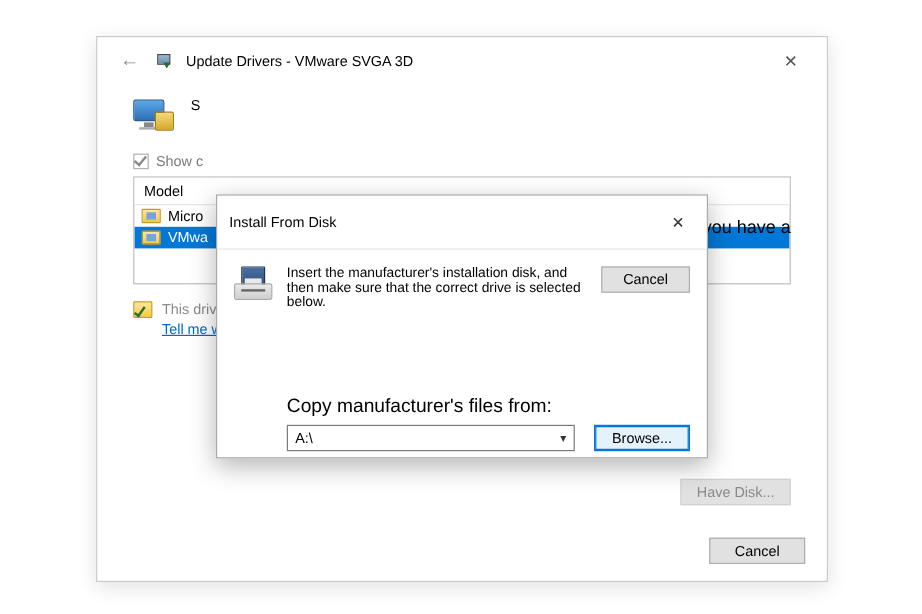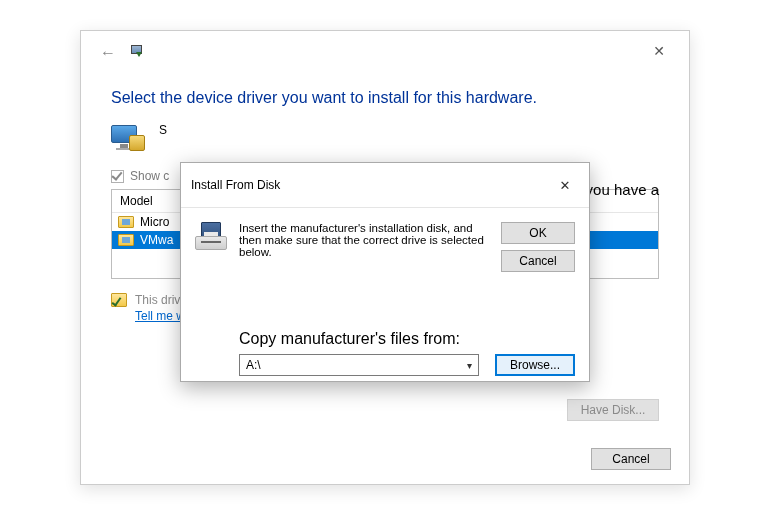--- a/index.html
+++ b/index.html
@@ -338,24 +338,24 @@
     height: 22px;
   }
 </style>
 </head>
 <body>
 
 <div class="parent-window">
   <div class="titlebar">
     <span class="back-arrow">←</span>
     <span class="title-icon"></span>
+    <span class="title-text">Update Drivers - VMware SVGA 3D</span>
     <span class="parent-close">✕</span>
   </div>
   <div class="parent-body">
-    <div class="heading">Select the device driver you want to install for this hardware.</div>
 
     <div class="instruction-row">
       <div class="device-icon">
         <div class="mon"></div>
           <div class="stand"></div>
           <div class="base"></div>
           <div class="chip"></div>
       </div>
       <span class="instruction-text">S</span>
       <span class="instruction-text hardware-trail" style="top:150px;">f you have a</span>
@@ -400,21 +400,20 @@
   <div class="dialog-body">
     <div class="dialog-row1">
       <div class="disk-icon">
         <div class="floppy"></div>
           <div class="label"></div>
           <div class="drive"></div>
           <div class="slot"></div>
       </div>
       <div class="dialog-msg">Insert the manufacturer's installation disk, and then make sure that the correct drive is selected below.</div>
       <div class="dialog-btn-col">
-        <button class="win-btn">OK</button>
         <button class="win-btn">Cancel</button>
       </div>
     </div>
 
     <div class="copy-label">Copy manufacturer's files from:</div>
 
     <div class="path-select">
       <span>A:\</span>
       <span class="chev">▾</span>
     </div>

